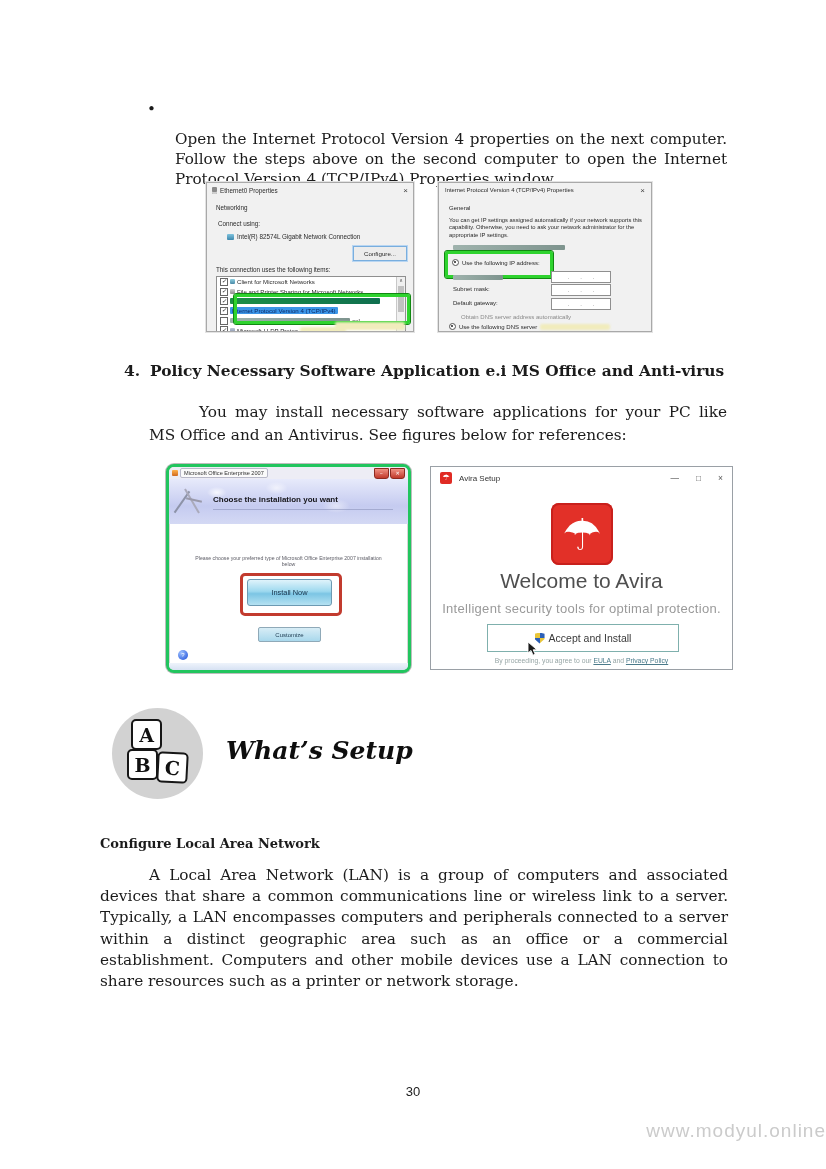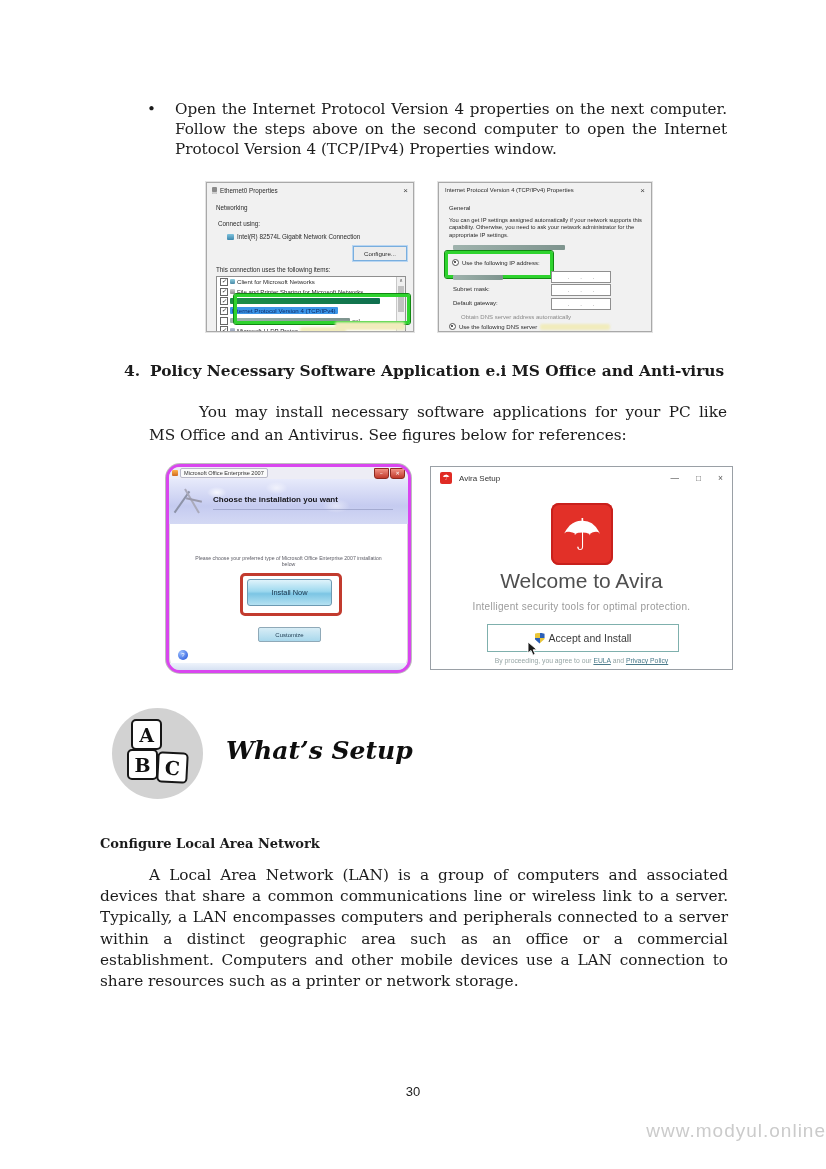--- a/index.html
+++ b/index.html
@@ -3,21 +3,21 @@
 <meta charset="utf-8">
 <style>
   html,body{margin:0;padding:0;background:#888;}
   .page{position:relative;width:826px;height:1169px;background:#ffffff;margin:0 auto;
         font-family:"DejaVu Serif",serif;color:#1b1b1b;overflow:hidden;}
   .abs{position:absolute;}
   .jtext{text-align:justify;}
   
   .bullet-wrap{left:147px;top:100px;width:580px;display:flex;}
   .bullet-glyph{width:28px;font-size:15.2px;}
-  .bullet-text{width:552px;font-size:15.2px;line-height:19.8px;}
+  .bullet-text{width:552px;font-size:15.2px;line-height:19.8px;margin-top:30px;}
   
   .h4-wrap{left:124px;top:362px;width:606px;display:flex;font-weight:bold;font-size:15.4px;white-space:nowrap;}
   .h4-num{width:26px;}
   .p4{left:149px;top:401px;width:578px;font-size:15.3px;line-height:23px;text-indent:50px;}
   
   .win{font-family:"Liberation Sans",sans-serif;color:#2a2a2a;overflow:hidden;}
   
   .win-eth{left:206px;top:182px;width:206px;height:148px;background:#f1f1f1;
            border:1px solid #a9a9a9;box-shadow:0 0 0 1px #e3e3e3;font-size:6.3px;}
   .eth-titlebar{position:absolute;left:0;top:0;right:0;height:14px;display:flex;align-items:center;padding:0 5px;gap:3px;}
@@ -56,21 +56,21 @@
   .ip-intro{left:10px;top:34px;width:194px;font-size:5.8px;line-height:7.4px;}
   .ip-gbox{left:6px;top:68px;width:102px;height:21px;background:#f1f1f1;}
   .radio{width:5px;height:5px;border:1px solid #555;border-radius:50%;background:#fff;flex:0 0 auto;position:relative;}
   .radio.on::after{content:"";position:absolute;left:1px;top:1px;width:2.4px;height:2.4px;border-radius:50%;background:#222;}
   .radio-row{display:flex;align-items:center;gap:3px;}
   .field{position:absolute;width:58px;height:10px;background:#fff;border:1px solid #8f8f8f;color:#666;
          display:flex;align-items:center;justify-content:center;font-size:6px;word-spacing:9px;}
   .ip-label{position:absolute;font-size:6px;}
   .dim{color:#8a8a8a;}
   
-  .win-office{left:166px;top:464px;width:239px;height:203px;background:#fff;border:3px solid #d946ef;border-radius:14px;
+  .win-office{left:166px;top:464px;width:239px;height:203px;background:#fff;border:3px solid #22c55e;border-radius:8px;
               box-shadow:inset 0 0 0 1px #d5d5d5, 0 0 0 1px #bdbdbd;font-size:6px;}
   .o-titlebar{position:absolute;left:0;top:0;right:0;height:12px;background:#ededf5;display:flex;align-items:center;padding:0 3px;gap:2px;}
   .o-ico{width:6px;height:6px;background:linear-gradient(#ffb24a,#d06a1f);border-radius:1px;}
   .o-title{background:#fafafa;border:1px solid #b9b9c9;border-radius:2px;padding:0 3px;height:8px;line-height:8px;font-size:5.6px;color:#333;}
   .o-btns{margin-left:auto;display:flex;gap:1px;}
   .o-red{width:13px;height:9px;background:linear-gradient(#f09183,#c1392b);border:1px solid #8e2a20;border-radius:0 0 3px 3px;
          color:#fff;font-size:5px;line-height:8px;text-align:center;}
   .o-header{position:absolute;left:0;top:12px;right:0;height:45px;
             background:linear-gradient(#e7eafb 0%,#c5cbf0 60%,#d4d9f4 100%);}
   .o-header::before{content:"";position:absolute;inset:0;
@@ -93,21 +93,21 @@
   .o-bottom{position:absolute;left:0;right:0;bottom:0;height:7px;background:linear-gradient(#eef3fb,#d7e2f3);}
   
   .win-avira{left:430px;top:466px;width:301px;height:202px;background:#fff;border:1px solid #9aa0a6;font-size:8px;}
   .a-titlebar{position:absolute;left:0;top:0;right:0;height:22px;display:flex;align-items:center;padding:0 9px;gap:7px;}
   .a-logo-mini{width:12px;height:12px;background:#e02b24;border-radius:2px;color:#fff;font-size:8px;line-height:12px;text-align:center;}
   .a-title{font-size:8px;color:#333;}
   .a-controls{margin-left:auto;display:flex;gap:17px;color:#555;font-size:8.5px;}
   .a-logo{position:absolute;left:120px;top:36px;width:62px;height:62px;background:#e23028;border-radius:8px;
           display:flex;align-items:center;justify-content:center;color:#fff;font-size:44px;box-shadow:inset 0 0 0 2px #c8201c;}
   .a-welcome{position:absolute;left:0;top:102px;width:100%;text-align:center;font-size:21px;color:#4f4f4f;}
-  .a-sub{position:absolute;left:0;top:134px;width:100%;text-align:center;font-size:10px;color:#9a9a9a;letter-spacing:.3px;}
+  .a-sub{position:absolute;left:0;top:134px;width:100%;text-align:center;font-size:13px;color:#9a9a9a;letter-spacing:.3px;}
   .a-accept{position:absolute;left:56px;top:157px;width:190px;height:26px;background:#fff;border:1px solid #7fb0ad;
             display:flex;align-items:center;justify-content:center;gap:4px;font-size:10.5px;color:#3a3a3a;}
   .shield{width:10px;height:11px;clip-path:polygon(50% 0,100% 12%,100% 58%,50% 100%,0 58%,0 12%);
           background:conic-gradient(from 0deg at 50% 42%,#2b5fb8 0 25%,#e8c53a 0 50%,#2b5fb8 0 75%,#e8c53a 0 100%);}
   .a-cursor{position:absolute;left:96px;top:174px;}
   .a-footer{position:absolute;left:0;top:190px;width:100%;text-align:center;font-size:6.8px;color:#97a6a6;}
   .a-link{color:#4a7a8a;text-decoration:underline;}
   
   .wm-circle{left:112px;top:708px;width:91px;height:91px;border-radius:50%;background:#d2d2d2;}
   .blk{position:absolute;width:27px;height:27px;background:#fff;border:2px solid #161616;border-radius:5px;

